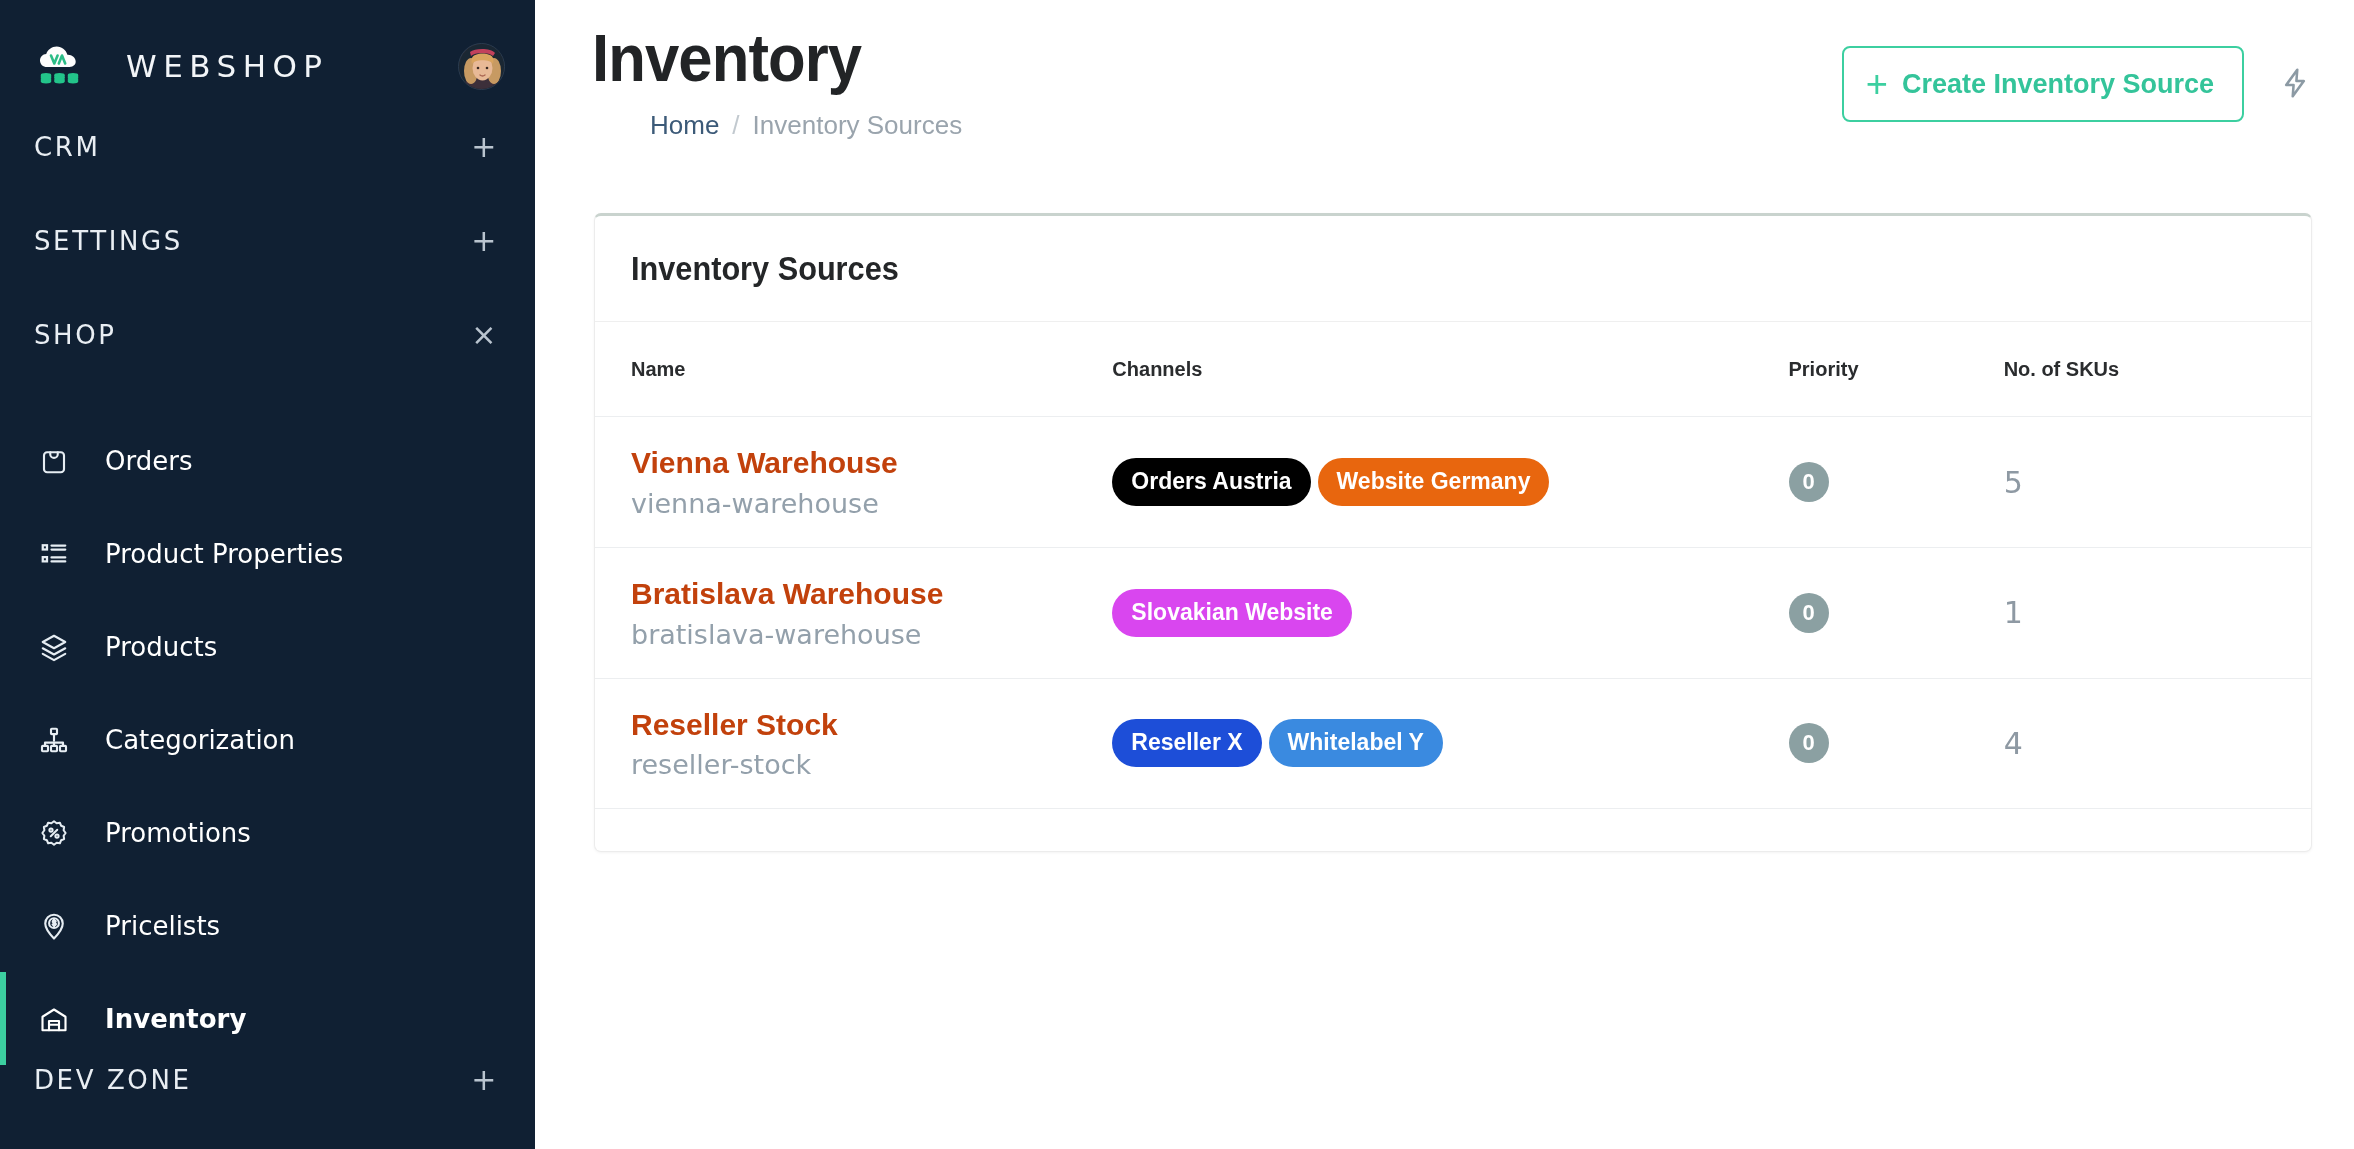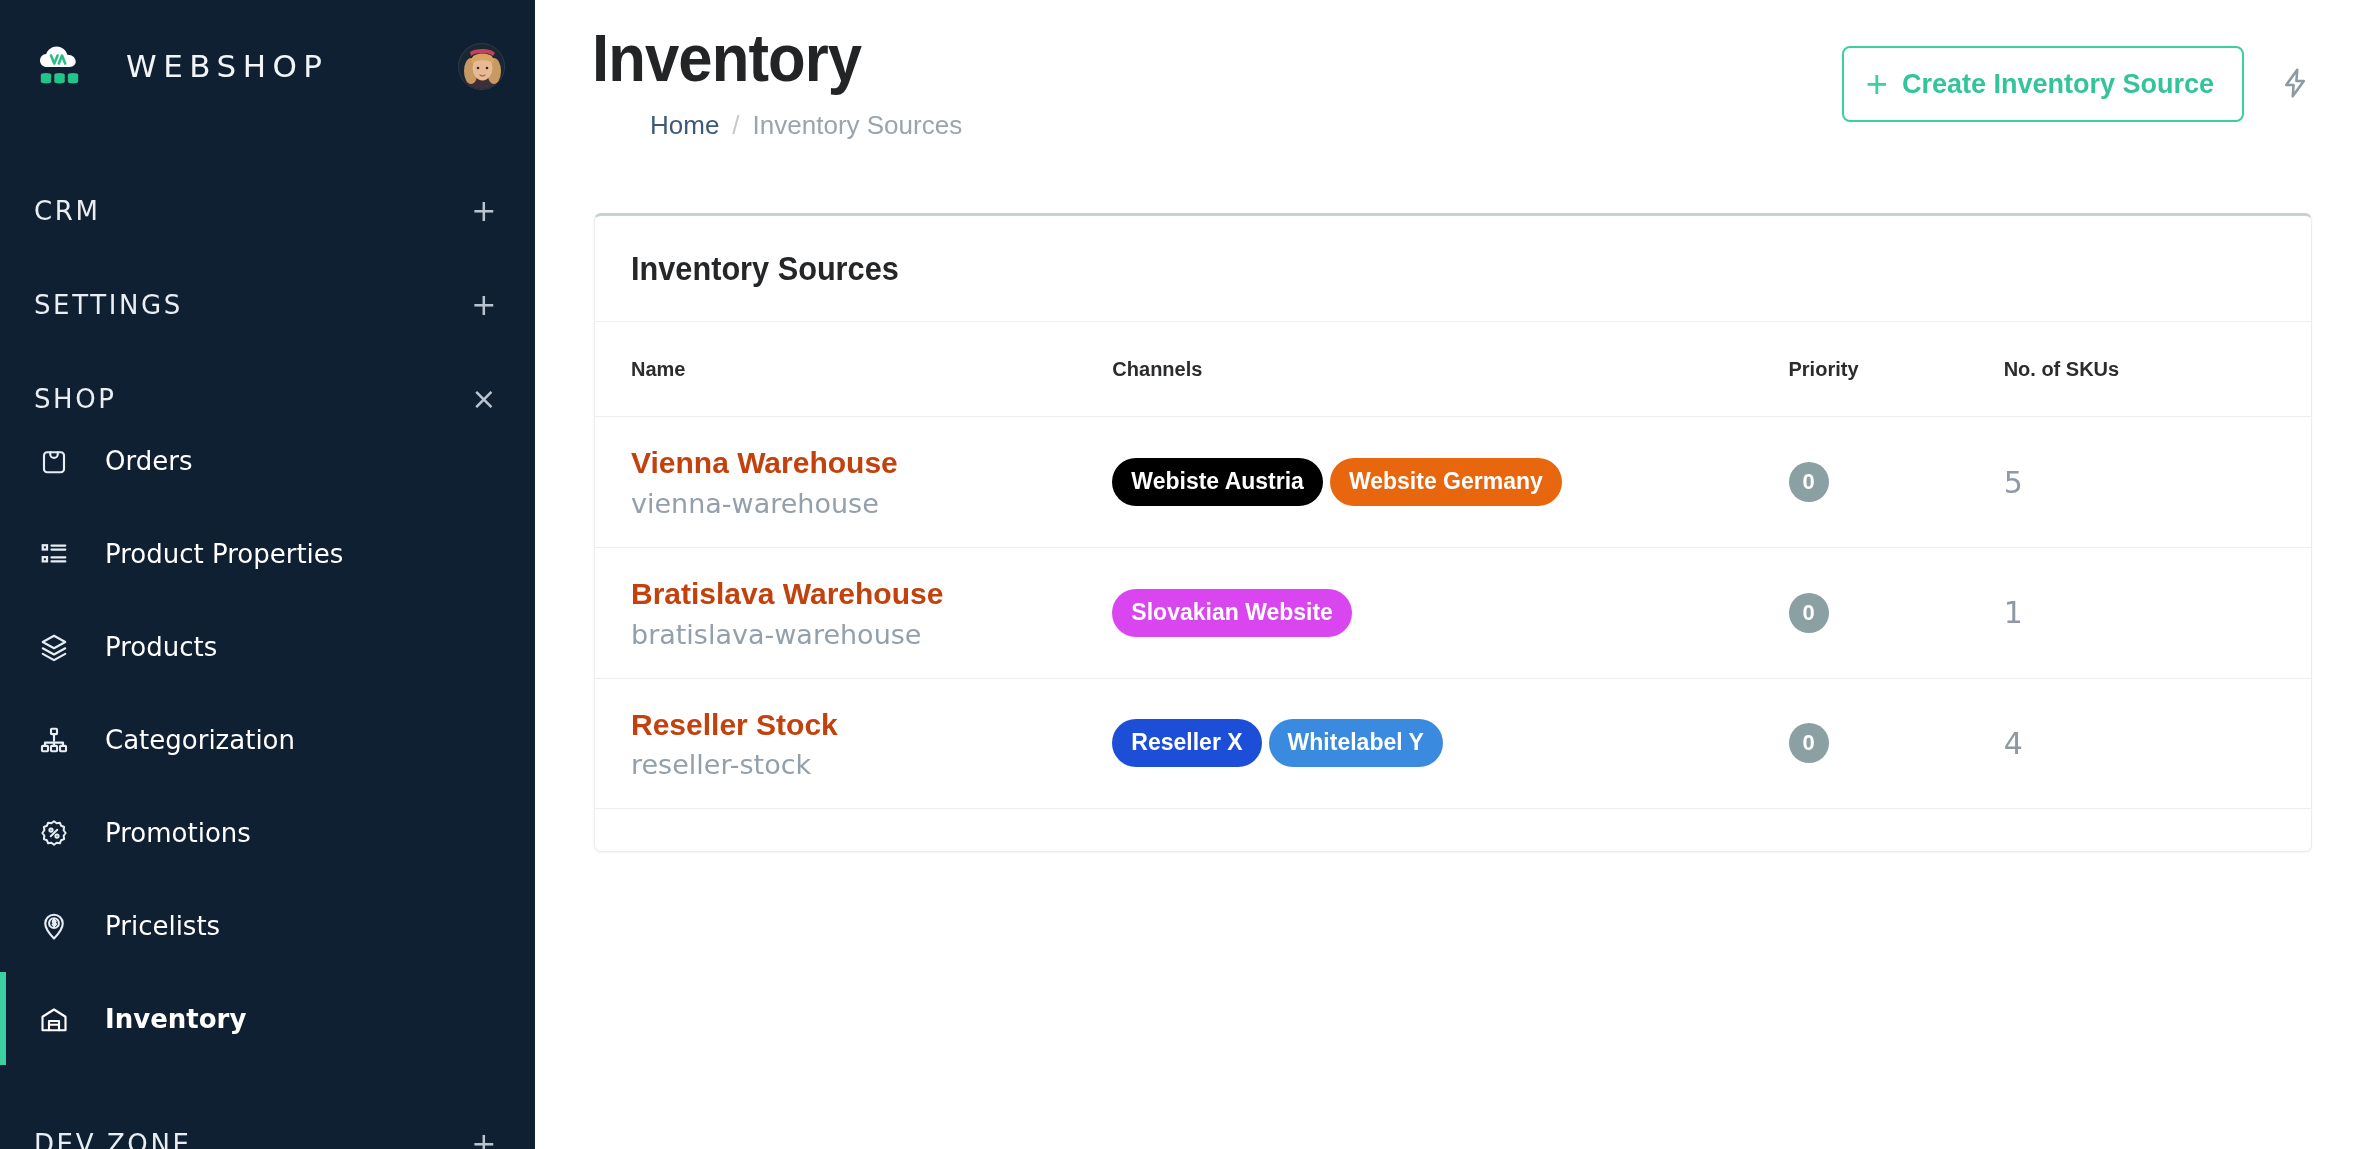--- a/index.html
+++ b/index.html
@@ -30,21 +30,21 @@
     font-weight: 400; margin-left: 40px; white-space: nowrap;
     font-family: "DejaVu Sans", sans-serif;
   }
   .avatar {
     width: 47px; height: 47px; border-radius: 50%;
     margin-left: auto; overflow: hidden; flex: 0 0 auto;
     border: 1px solid #2a3c50; position: relative; background:#2a2a32;
   }
 
   .nav-group-head {
-    display: flex; align-items: flex-end; justify-content: space-between;
+    display: flex; align-items: flex-start; justify-content: space-between;
     height: 94px; padding: 0 36px 0 34px;
     color: #e9eef3; font-size: 26px; letter-spacing: 2.6px;
     font-weight: 400; cursor: pointer;
     font-family: "DejaVu Sans", sans-serif;
   }
   .nav-group-head .sym { font-size: 30px; color: #b9c4cf; line-height: 1; }
 
   .nav-item {
     display: flex; align-items: center;
     height: 93px; padding-left: 34px;
@@ -369,21 +369,21 @@
         </thead>
         <tbody>
 
           <tr>
             <td class="c-name">
               <div class="src-name">Vienna Warehouse</div>
               <div class="src-code">vienna-warehouse</div>
             </td>
             <td class="c-chan">
               <div class="chips">
-                <span class="chip" style="background:#000000">Webiste Austria</span>
+                <span class="chip" style="background:#000000">Orders Austria</span>
                 <span class="chip" style="background:#e8660e">Website Germany</span>
               </div>
             </td>
             <td class="c-prio">
               <span class="prio-badge">0</span>
             </td>
             <td class="c-skus">
               <span class="sku-val">5</span>
             </td>
           </tr>

